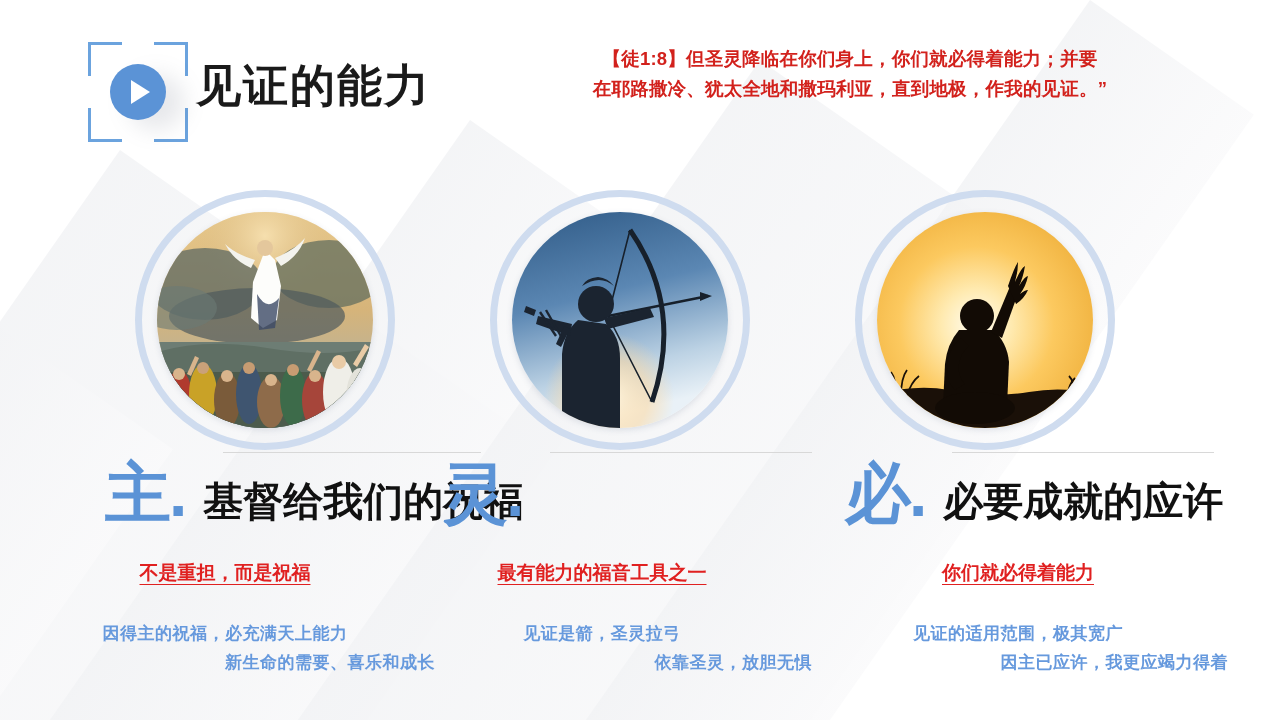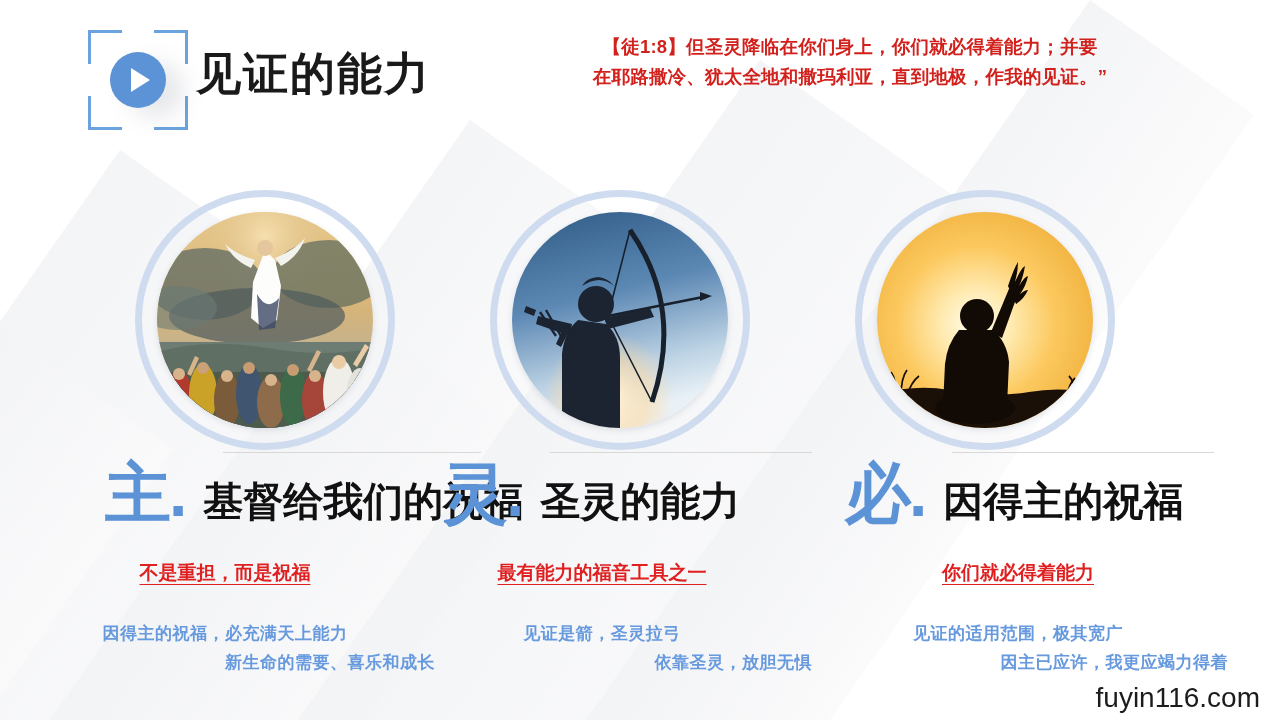--- a/index.html
+++ b/index.html
@@ -19,21 +19,21 @@
   .b2{left:470px;top:120px;width:260px;height:1100px;transform:rotate(35deg);transform-origin:top left;
       background:linear-gradient(90deg,#e9ebee 0%,#f4f5f7 100%);}
   .b3{left:760px;top:60px;width:420px;height:1200px;transform:rotate(35deg);transform-origin:top left;
       background:linear-gradient(90deg,#eff1f3 0%,#fbfbfc 100%);}
   .b4{left:1090px;top:0px;width:200px;height:1200px;transform:rotate(35deg);transform-origin:top left;
       background:linear-gradient(90deg,#e8eaed 0%,#f6f7f8 100%);}
   .b5{left:-40px;top:300px;width:260px;height:900px;transform:rotate(35deg);transform-origin:top left;
       background:linear-gradient(90deg,#f3f4f6 0%,#fcfcfd 100%);}
 
   
-  .header{position:absolute;left:0;top:0;width:1280px;height:140px;}
+  .header{position:absolute;left:0;top:12px;width:1280px;height:140px;}
 
   .logo-frame{
     position:absolute;left:88px;top:30px;width:100px;height:100px;
   }
   .logo-frame .edge{position:absolute;background:#6ba3de;}
   .logo-frame .e-top-l{left:0;top:0;width:34px;height:3px;}
   .logo-frame .e-top-r{right:0;top:0;width:34px;height:3px;}
   .logo-frame .e-bot-l{left:0;bottom:0;width:34px;height:3px;}
   .logo-frame .e-bot-r{right:0;bottom:0;width:34px;height:3px;}
   .logo-frame .e-left-t{left:0;top:0;width:3px;height:34px;}
@@ -330,34 +330,32 @@
       <div class="sub-red sr-1">不是重担，而是祝福</div>
       <div class="body-line bl-a bx-1">因得主的祝福，必充满天上能力</div>
       <div class="body-line bl-b bx-1">新生命的需要、喜乐和成长</div>
     </div>
 
     <div class="col col-2">
       <div class="rule rule-2"></div>
       <div class="head-row hr-2">
         <span class="big-char">灵</span>
         <span class="big-dot">.</span>
-        <span class="head-text">圣灵的能力</span>
       </div>
       <div class="sub-red sr-2">最有能力的福音工具之一</div>
       <div class="body-line bl-a bx-2">见证是箭，圣灵拉弓</div>
       <div class="body-line bl-b bx-2">依靠圣灵，放胆无惧</div>
     </div>
 
     <div class="col col-3">
       <div class="rule rule-3"></div>
       <div class="head-row hr-3">
         <span class="big-char">必</span>
         <span class="big-dot">.</span>
-        <span class="head-text">因得主的祝福</span>
+        <span class="head-text">必要成就的应许</span>
       </div>
       <div class="sub-red sr-3">你们就必得着能力</div>
       <div class="body-line bl-a bx-3">见证的适用范围，极其宽广</div>
       <div class="body-line bl-b bx-3">因主已应许，我更应竭力得着</div>
     </div>
   </div>
 
-  <div class="watermark">fuyin116.com</div>
 </div>
 
 </body></html>

